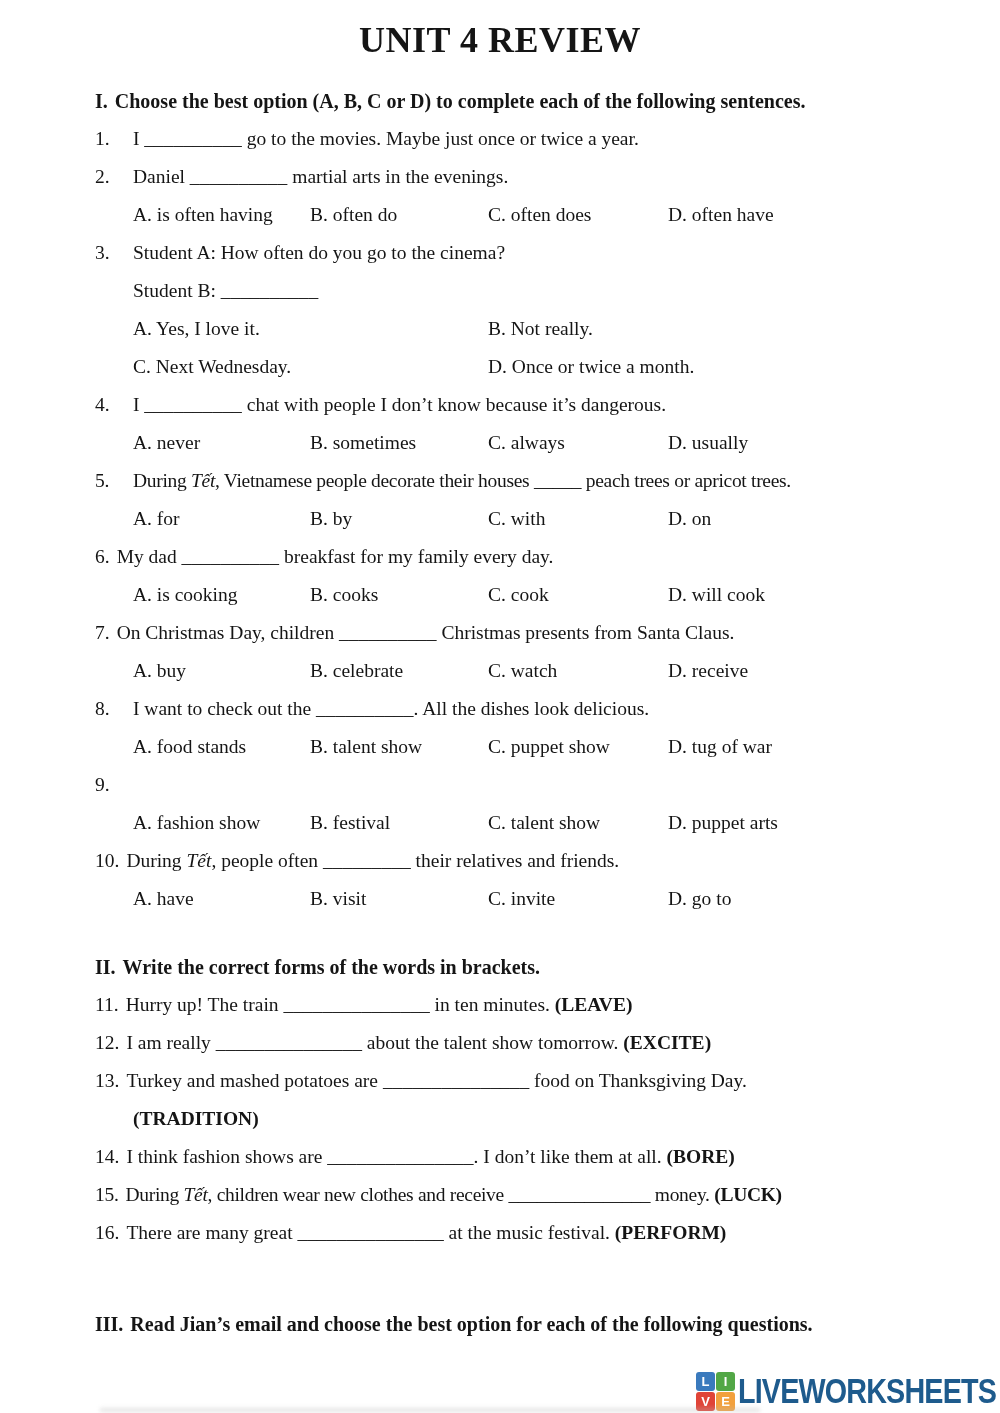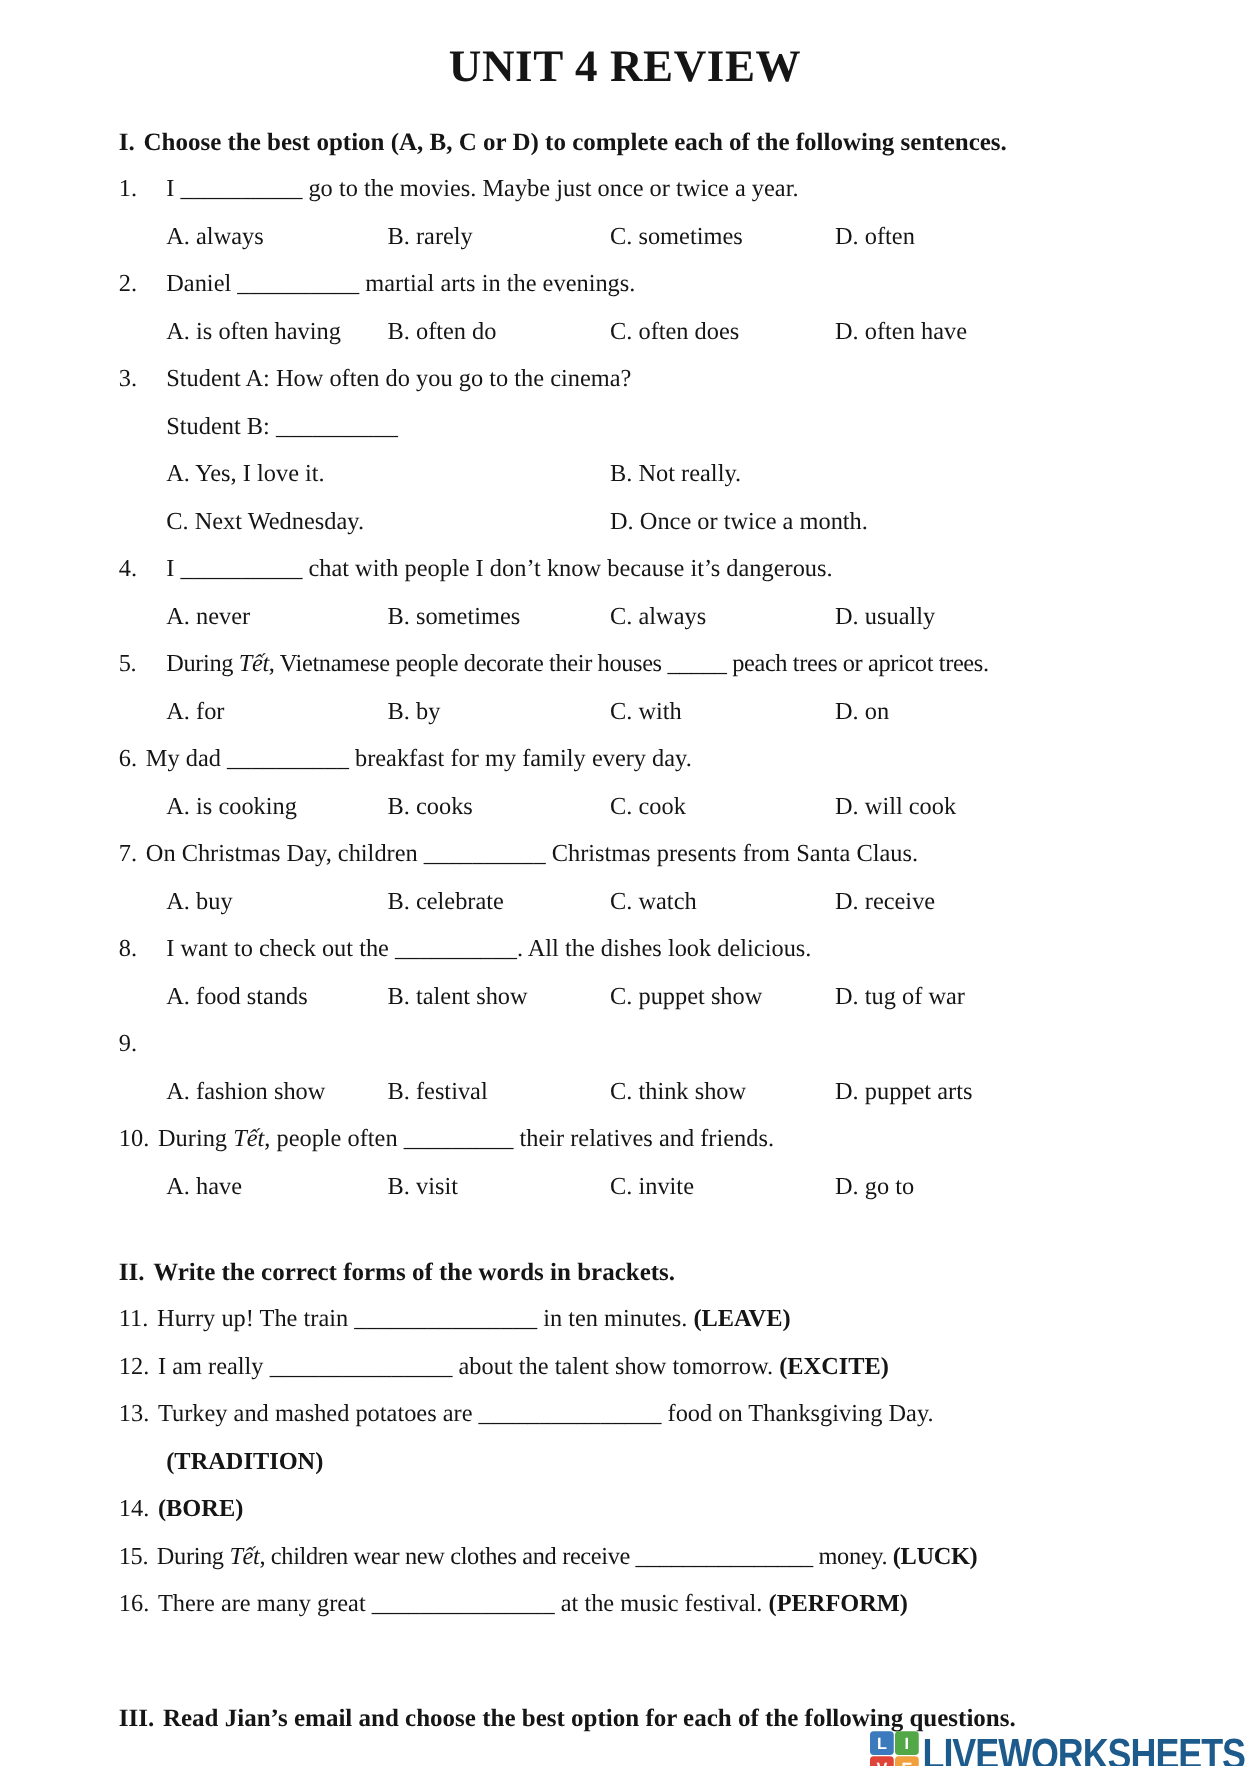--- a/index.html
+++ b/index.html
@@ -1,21 +1,21 @@
 <!DOCTYPE html>
 <html><head>
 <meta charset="utf-8">
 <style>
   * { margin:0; padding:0; box-sizing:border-box; }
   html,body { width:1000px; }
   body {
     width:1000px; height:1413px; background:#ffffff; overflow:hidden; position:relative;
     font-family:"Liberation Serif","DejaVu Serif",serif; color:#151515;
   }
-  .page { position:relative; width:1000px; height:1089px;margin-top:13px; }
+  .page { position:relative; width:1000px; height:1089px; }
   .title {
     padding-top:20px; text-align:center; font-size:36px; line-height:40px;
     font-weight:bold; letter-spacing:.5px;
   }
   .content { padding:0 95px; }
   .sec-heading { margin-top:22px; min-height:38px; display:flex; align-items:center; font-size:20px; }
   .sec-heading .sec-num { font-weight:bold; margin-right:7px; }
   .sec-heading .sec-text { font-weight:bold; }
   .line { min-height:38px; display:flex; align-items:center; font-size:19.5px; white-space:pre; }
   .qnum-tab { display:inline-block; width:38px; flex-shrink:0; }
@@ -55,26 +55,20 @@
   <div class="content">
 
     <div class="sec-heading">
       <span class="sec-num">I.</span>
       <span class="sec-text">Choose the best option (A, B, C or D) to complete each of the following sentences.</span>
     </div>
 
     <div class="line">
       <span class="qnum-tab">1.</span><span>I __________ go to the movies. Maybe just once or twice a year.</span>
     </div>
-    <div class="line opts indent">
-      <span class="opt c1">A. always</span>
-      <span class="opt c2">B. rarely</span>
-      <span class="opt c3">C. sometimes</span>
-      <span class="opt c4">D. often</span>
-    </div>
 
     <div class="line">
       <span class="qnum-tab">2.</span><span>Daniel __________ martial arts in the evenings.</span>
     </div>
     <div class="line opts indent">
       <span class="opt c1">A. is often having</span>
       <span class="opt c2">B. often do</span>
       <span class="opt c3">C. often does</span>
       <span class="opt c4">D. often have</span>
     </div>
@@ -143,21 +137,21 @@
       <span class="opt c3">C. puppet show</span>
       <span class="opt c4">D. tug of war</span>
     </div>
 
     <div class="line">
       <span class="qnum-inline">9.</span>
     </div>
     <div class="line opts indent">
       <span class="opt c1">A. fashion show</span>
       <span class="opt c2">B. festival</span>
-      <span class="opt c3">C. think show</span>
+      <span class="opt c3">C. talent show</span>
       <span class="opt c4">D. puppet arts</span>
     </div>
 
     <div class="line">
       <span class="qnum-inline">10.</span><span>During </span><span class="it">Tết</span><span>, people often _________ their relatives and friends.</span>
     </div>
     <div class="line opts indent">
       <span class="opt c1">A. have</span>
       <span class="opt c2">B. visit</span>
       <span class="opt c3">C. invite</span>
@@ -178,21 +172,21 @@
     </div>
 
     <div class="line">
       <span class="qnum-inline">13.</span><span>Turkey and mashed potatoes are _______________ food on Thanksgiving Day.</span>
     </div>
     <div class="line indent">
       <span class="bd">(TRADITION)</span>
     </div>
 
     <div class="line">
-      <span class="qnum-inline">14.</span><span class="bd">(BORE)</span>
+      <span class="qnum-inline">14.</span><span>I think fashion shows are _______________. I don’t like them at all. </span><span class="bd">(BORE)</span>
     </div>
 
     <div class="line tight">
       <span class="qnum-inline">15.</span><span>During </span><span class="it">Tết</span><span>, children wear new clothes and receive _______________ money. </span><span class="bd">(LUCK)</span>
     </div>
 
     <div class="line">
       <span class="qnum-inline">16.</span><span>There are many great _______________ at the music festival. </span><span class="bd">(PERFORM)</span>
     </div>
 

